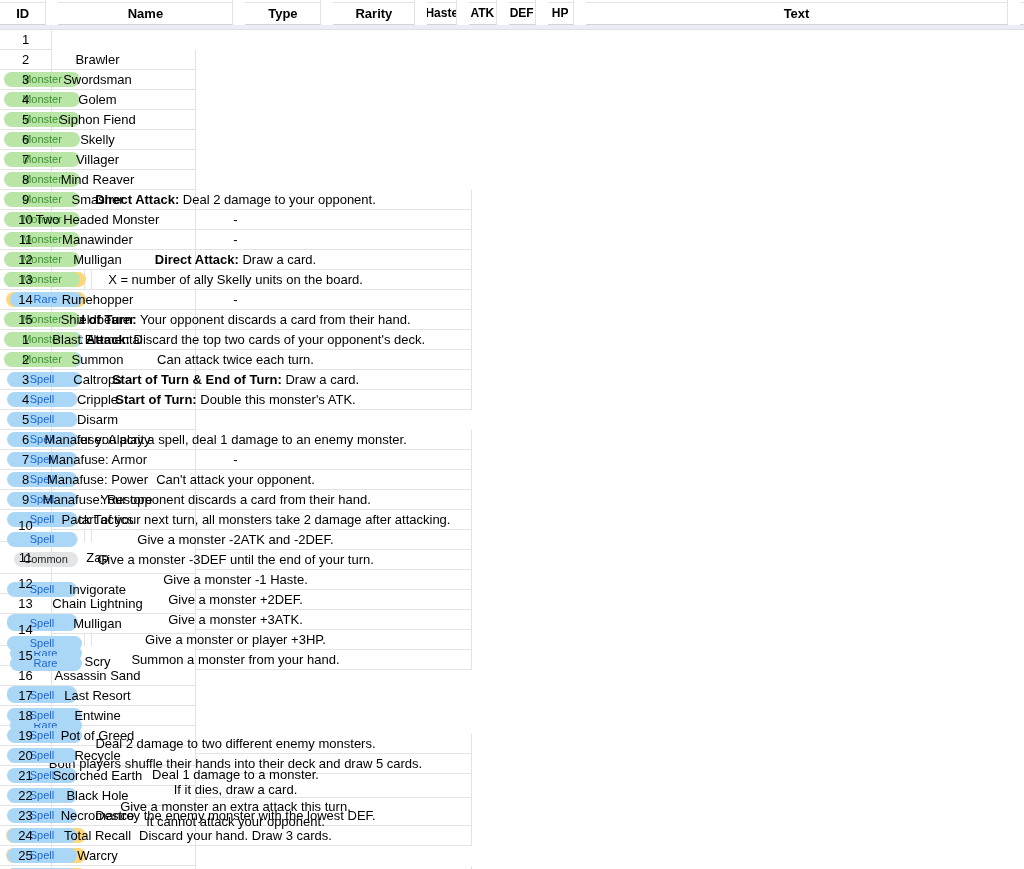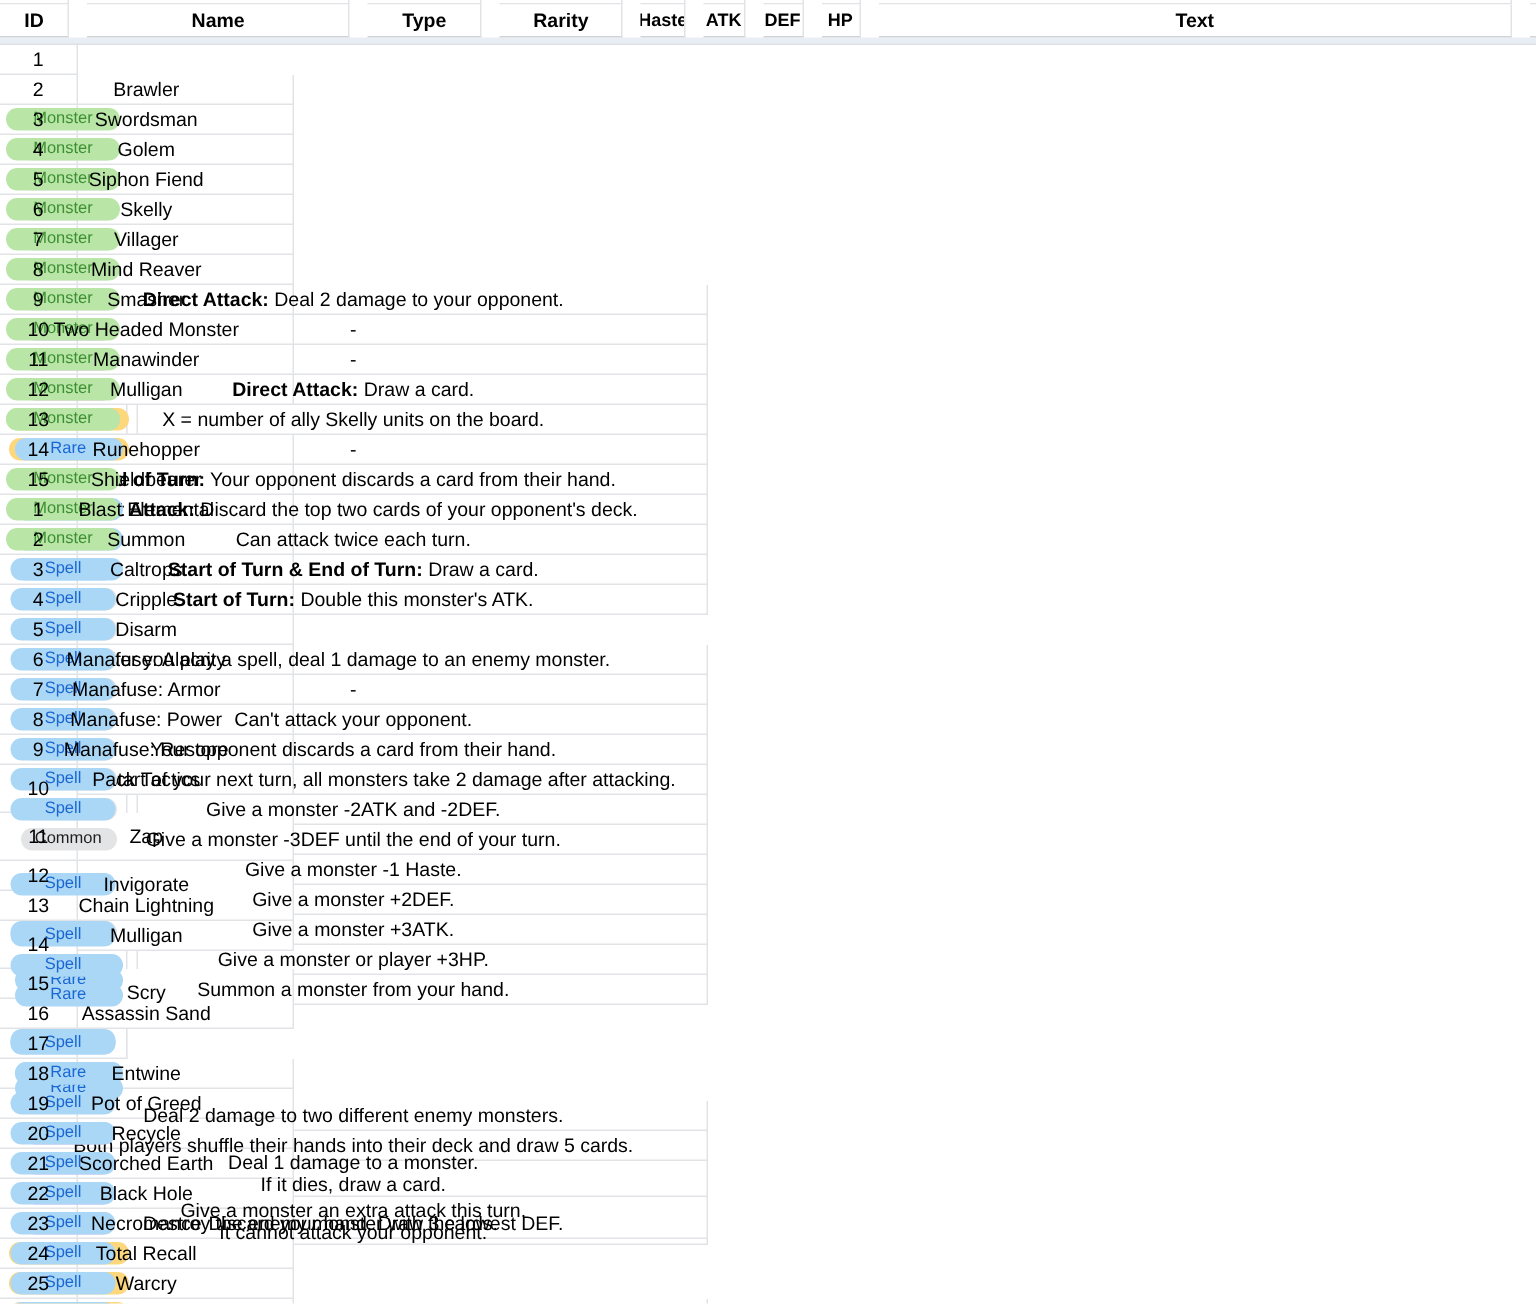--- a/index.html
+++ b/index.html
@@ -592,20 +592,21 @@
         <div class="cell c-atk"></div>
         <div class="cell c-def"></div>
         <div class="cell c-hp"></div>
         <div class="cell c-text">
           <div class="tline"><span>Destroy the enemy monster with the lowest DEF.</span></div>
         </div>
         <div class="cell c-end"></div>
       </div>
       <div class="row">
         <div class="cell c-id">16</div>
+        <div class="cell c-name">Last Resort</div>
         <div class="cell c-type">
           <span class="pill pill-spell" style="background: rgb(171, 215, 247); color: rgb(25, 103, 210);">Spell</span>
         </div>
         <div class="cell c-rar">
           <span class="pill pill-rare" style="background: rgb(171, 215, 247); color: rgb(25, 103, 210);">Rare</span>
         </div>
         <div class="cell c-haste"></div>
         <div class="cell c-atk"></div>
         <div class="cell c-def"></div>
         <div class="cell c-hp"></div>

